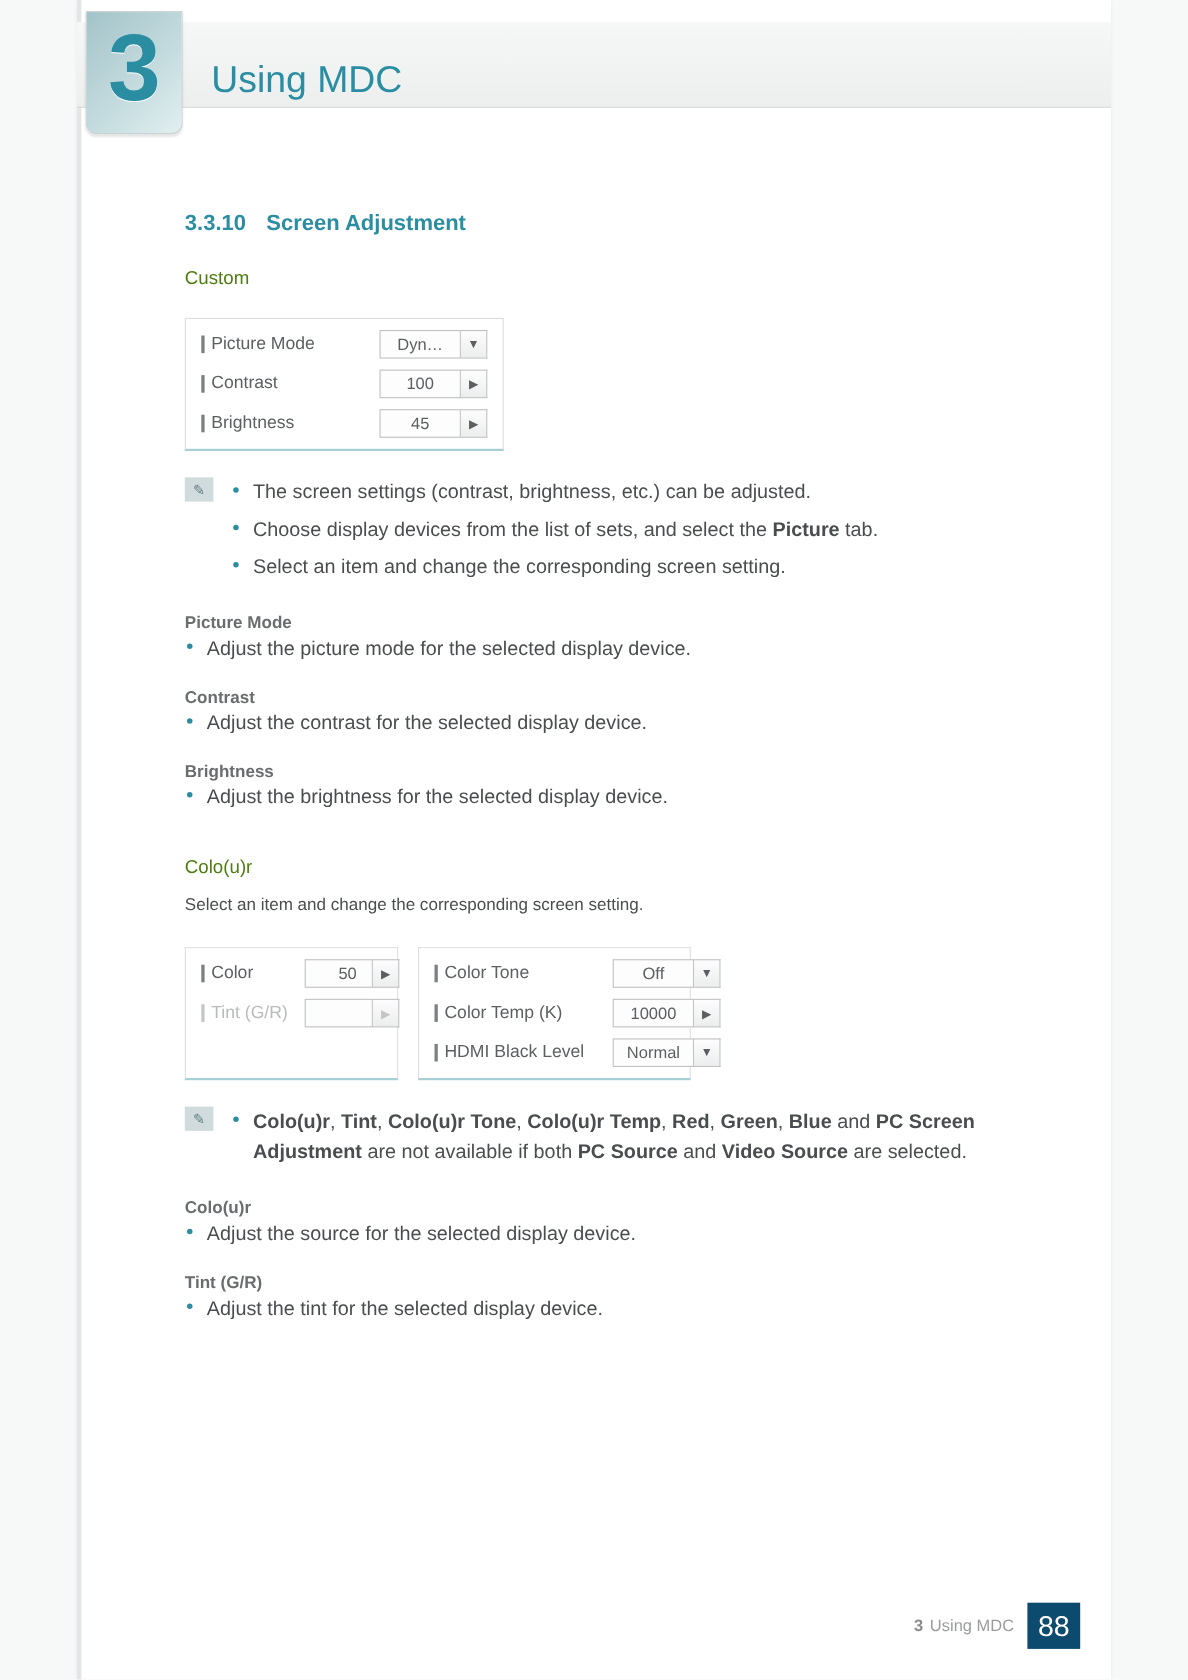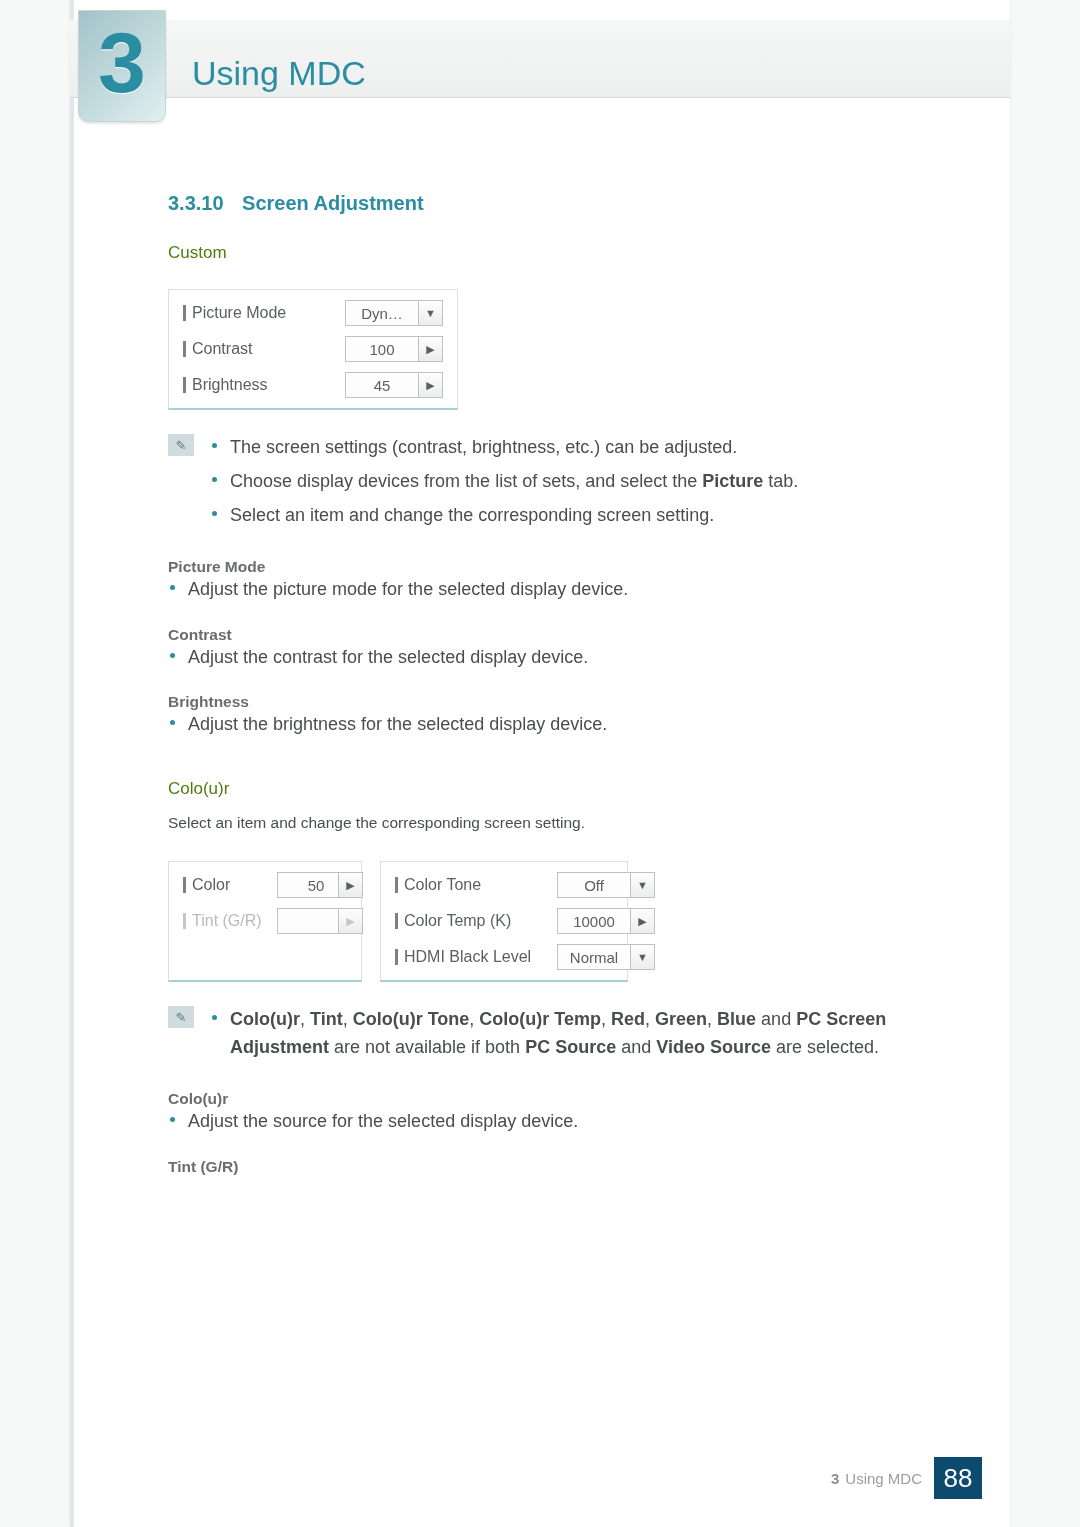--- a/index.html
+++ b/index.html
@@ -362,20 +362,23 @@
         </li>
       </ul>
     </div>
 
     <div class="item-head">Colo(u)r</div>
     <ul class="plain-ul item-body">
         <li>Adjust the source for the selected display device.</li>
       </ul>
 
     <div class="item-head">Tint (G/R)</div>
+    <ul class="plain-ul item-body">
+        <li>Adjust the tint for the selected display device.</li>
+      </ul>
 
   </div>
 
   <div class="ftr">
     <span class="ftr-text">
       <span class="c">3</span>
       <span>Using MDC</span>
     </span>
     <span class="ftr-page">88</span>
   </div>

